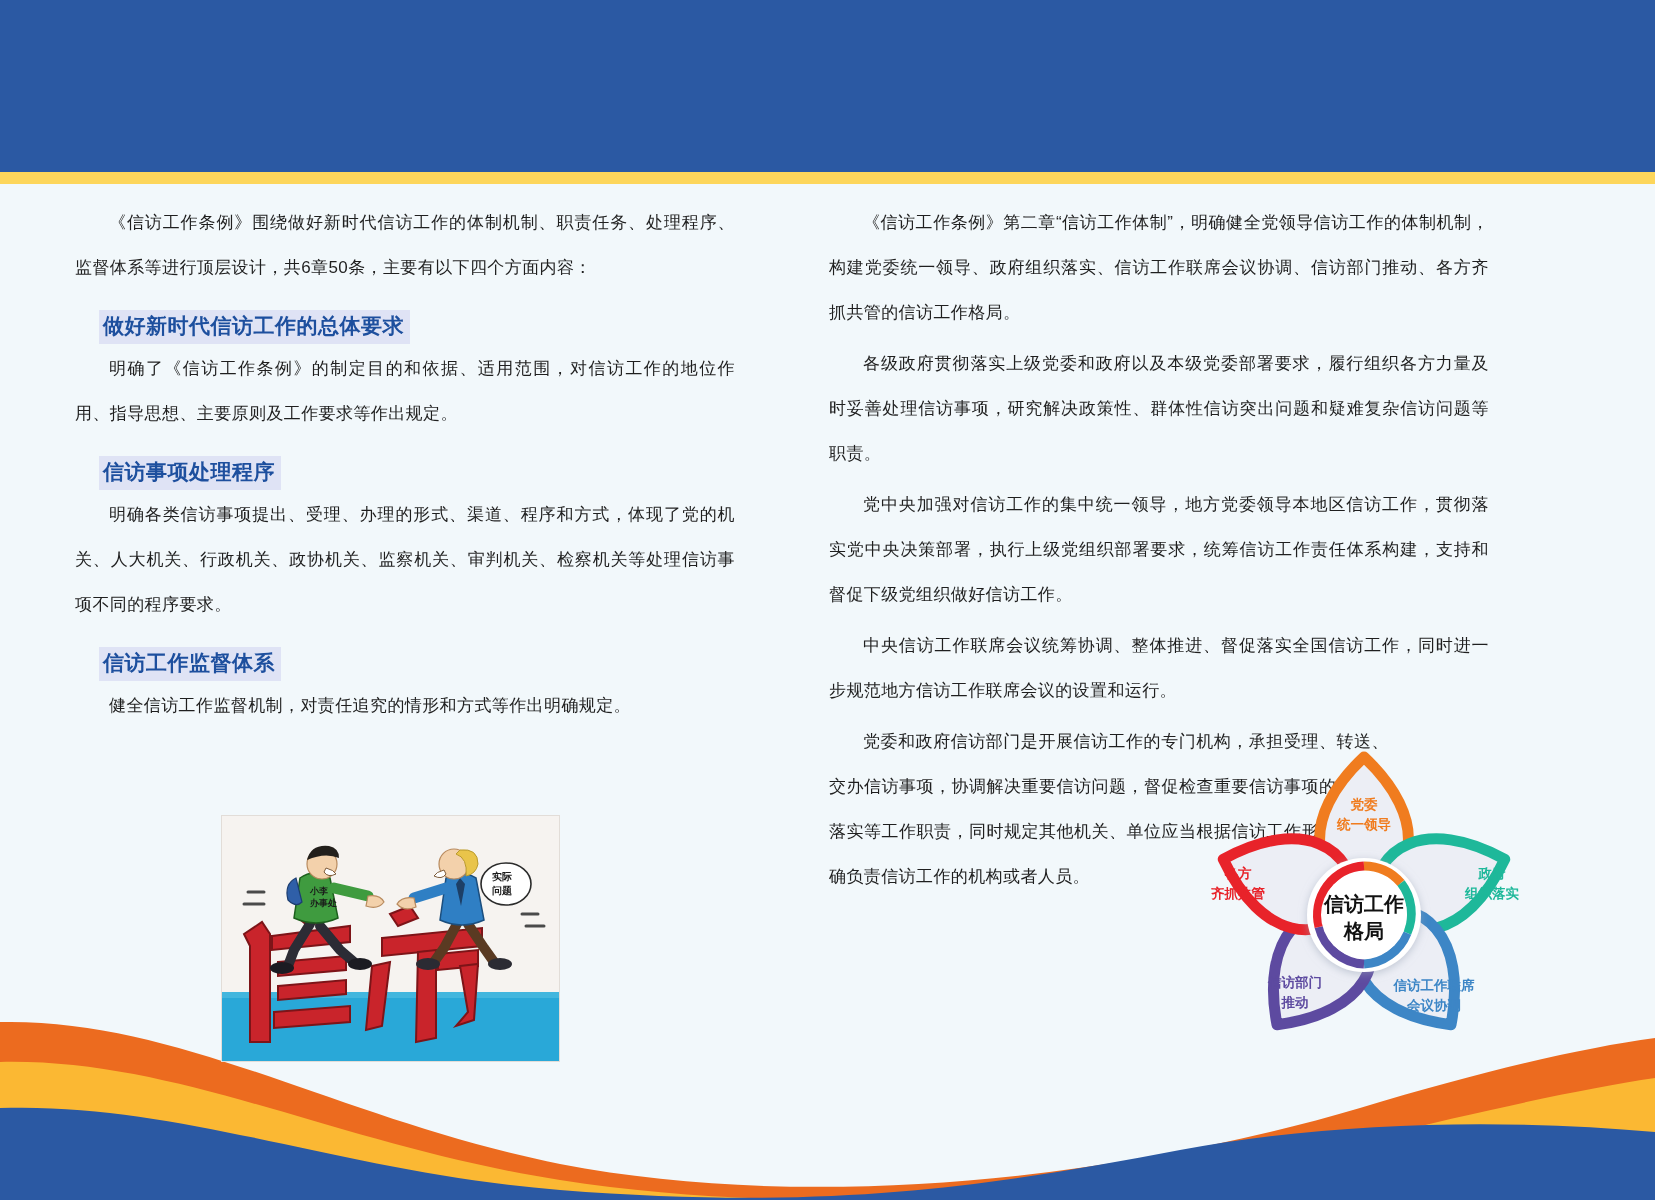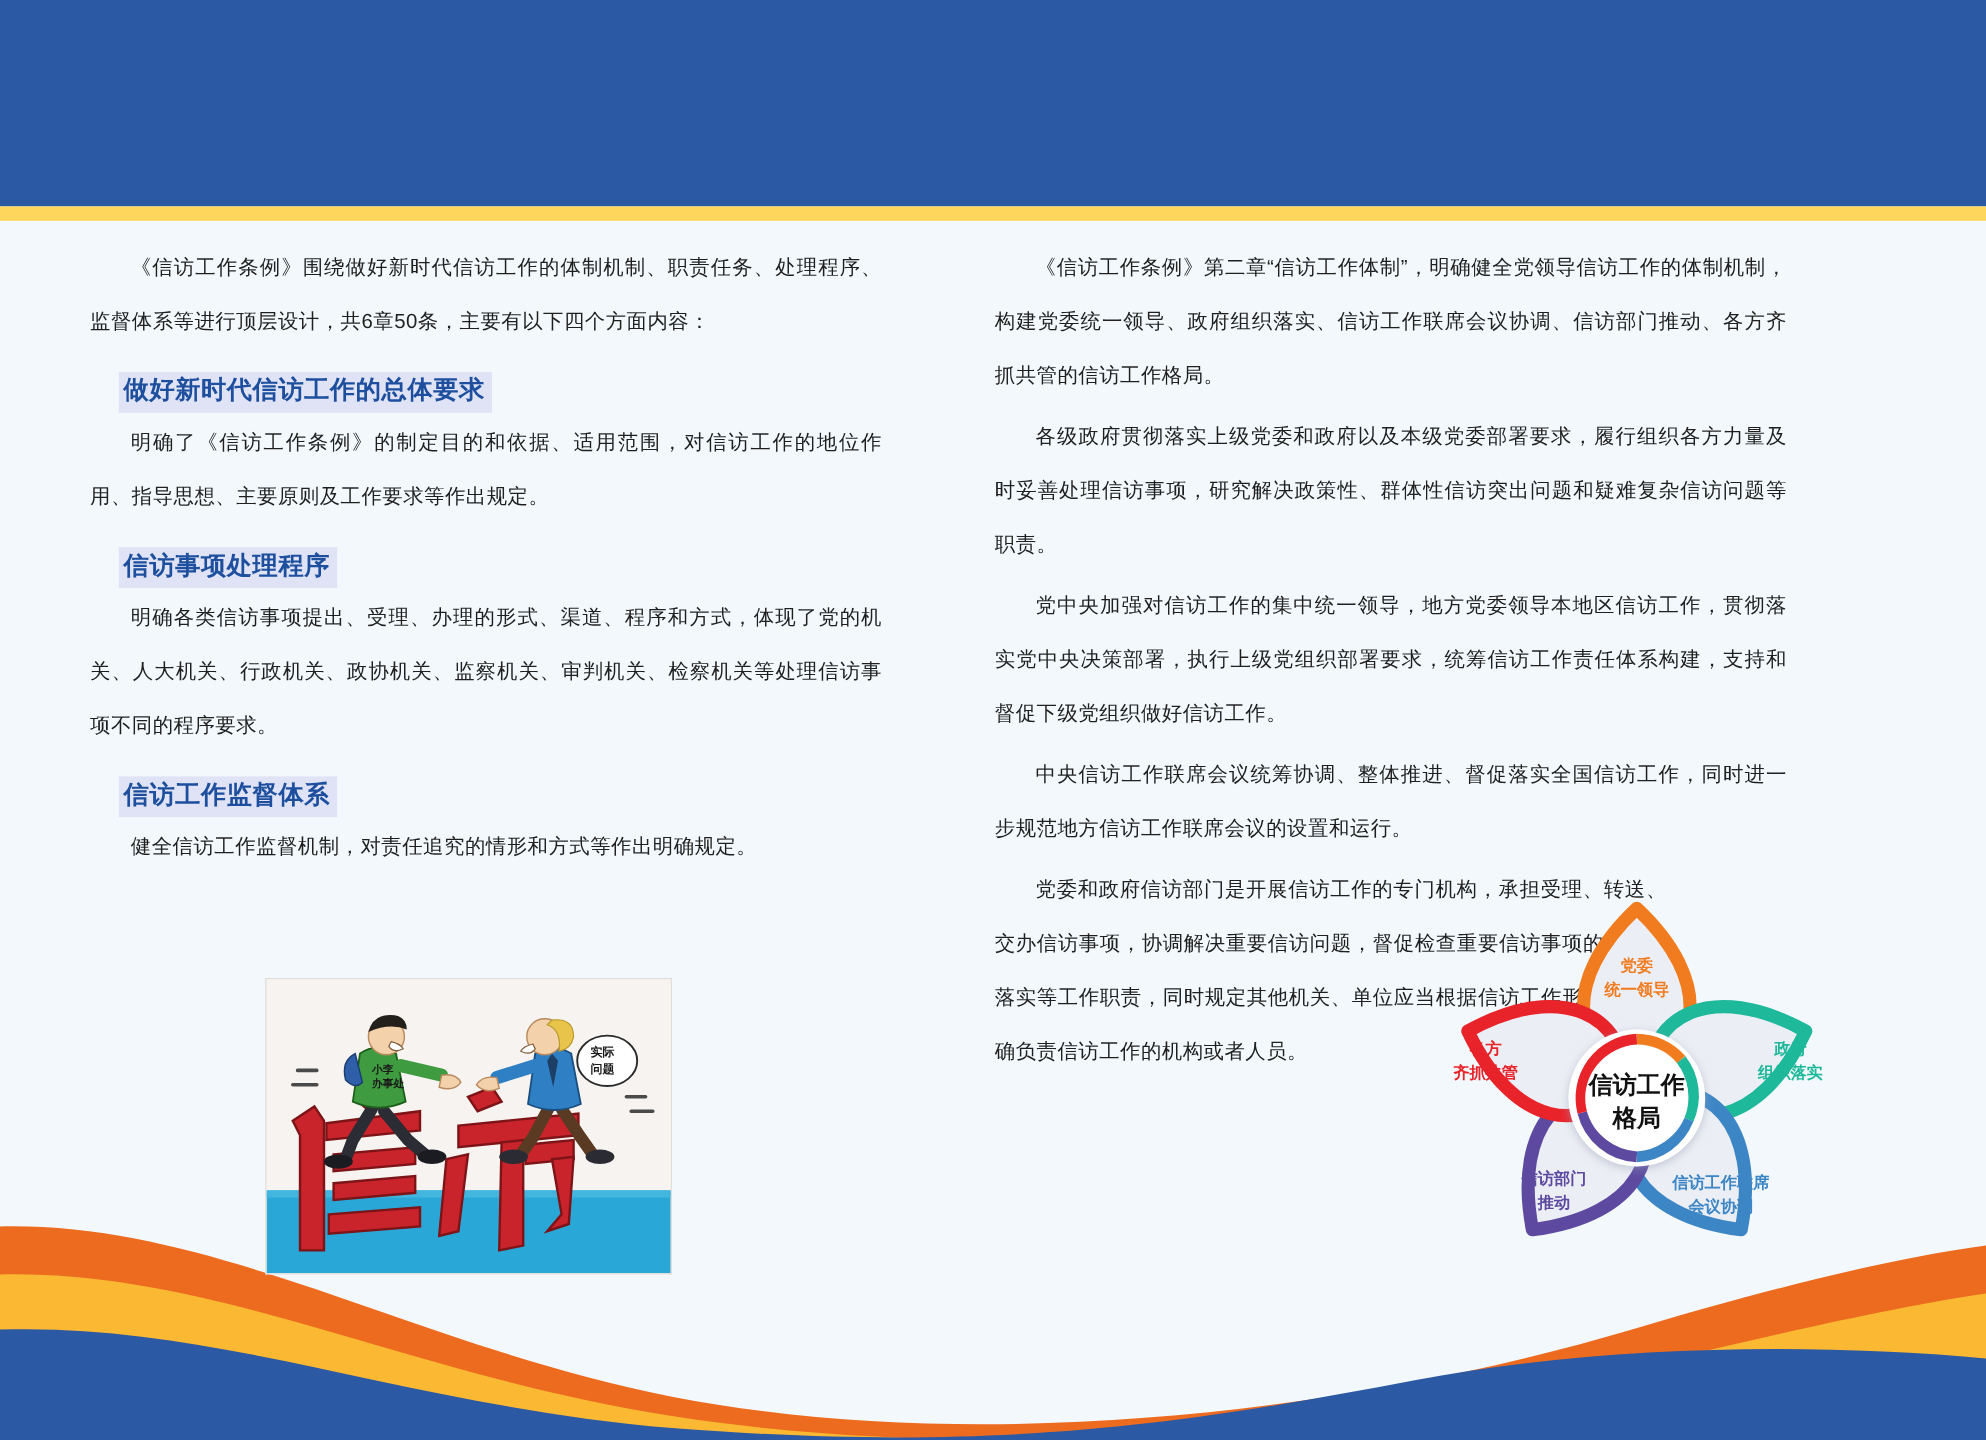--- a/index.html
+++ b/index.html
@@ -45,21 +45,21 @@
     display:inline-block;
     margin:14px 0 2px 24px;
     font-size:21px;
     font-weight:bold;
     color:#1d4f9e;
     background:#dfe3f5;
     padding:1px 6px 3px 4px;
     letter-spacing:.5px;
     line-height:30px;
   }
-  .head-wrap{line-height:0;}
+  .head-wrap{line-height:0;font-family:Liberation Serif, serif;}
 
   
   .illus{
     position:absolute;left:221px;top:815px;width:337px;height:245px;
     background:#f4f1ee;border:1px solid #e2ddd8;overflow:hidden;z-index:4;
   }
   .illus svg{display:block;}
 
   
   .flower{position:absolute;left:1164px;top:735px;width:400px;height:300px;z-index:6;}

